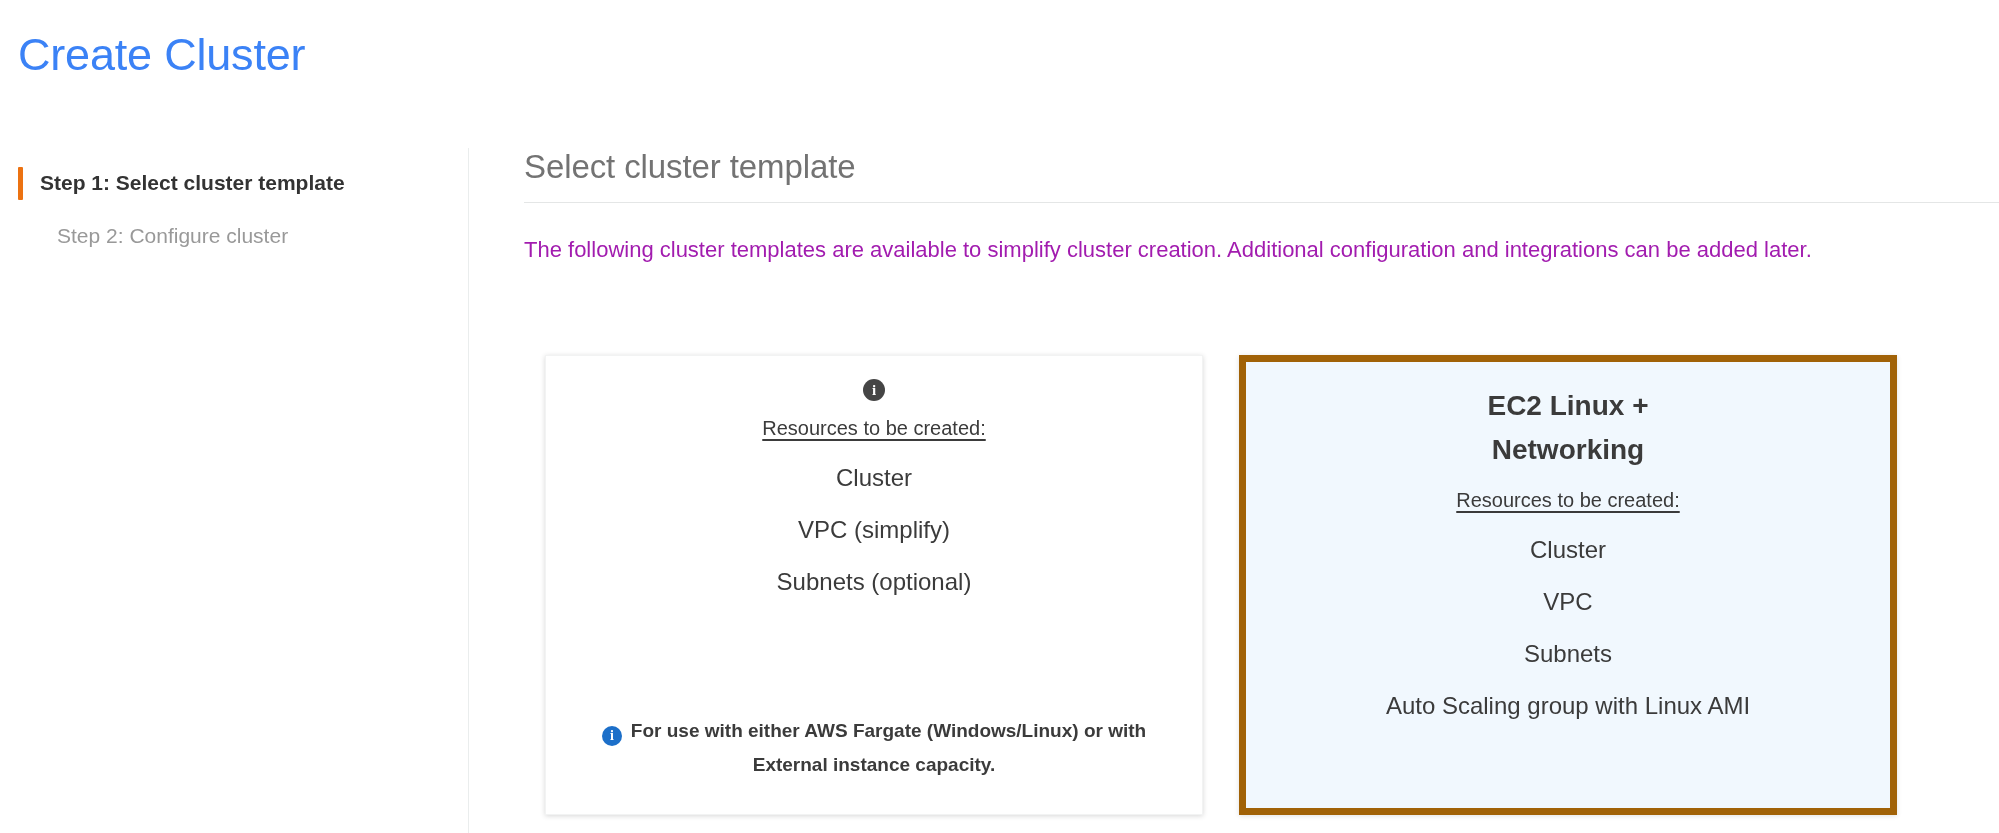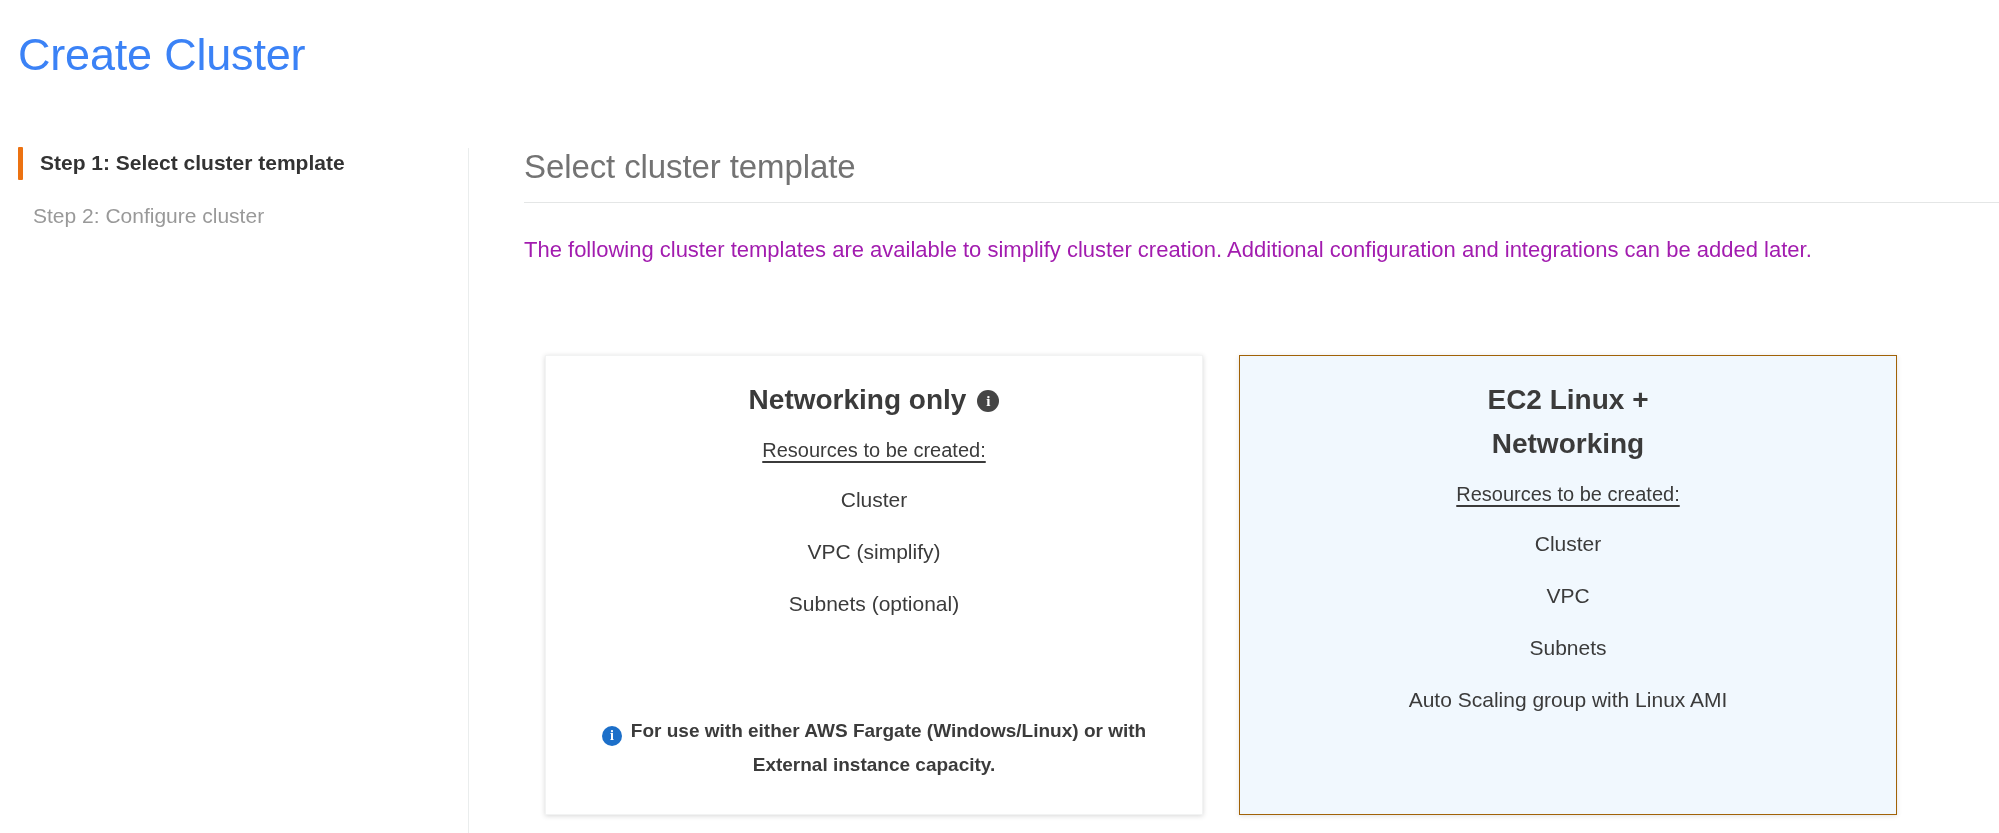--- a/index.html
+++ b/index.html
@@ -40,22 +40,22 @@
     height: 687px;
   }
 
   .step {
     position: relative;
     padding-left: 33px;
     font-size: 21px;
     line-height: 26px;
   }
 
-  .step-1 { margin-top: 4px; padding-left: 40px; }
-  .step-2 { margin-top: 27px; }
+  .step-1 { margin-top: 24px; padding-left: 40px; }
+  .step-2 { margin-top: 27px; margin-left: 24px; }
 
   .step .marker {
     position: absolute;
     left: 18px;
     top: -3px;
     width: 5px;
     height: 33px;
     background: #ec7211;
     border-radius: 1px;
   }
@@ -129,21 +129,21 @@
     box-shadow: 0 1px 5px rgba(0,0,0,0.16);
     padding: 22px 26px 20px 26px;
     display: flex;
     flex-direction: column;
     align-items: center;
     position: relative;
   }
 
   .card.selected {
     background: #f1f8fe;
-    border: 1px solid #a16207;
+    border: 7px solid #a16207;
     box-shadow: 0 1px 5px rgba(0,0,0,0.12);
   }
 
   .card-title {
     font-size: 28px;
     font-weight: bold;
     color: #3b3b3b;
     text-align: center;
     line-height: 44px;
     display: flex;
@@ -178,21 +178,21 @@
     margin-top: 17px;
     font-size: 20px;
     color: #3b3b3b;
     text-decoration: underline;
     text-underline-offset: 4px;
     font-weight: 400;
   }
 
   .resource-item {
     margin-top: 24px;
-    font-size: 21px;
+    font-size: 24px;
     color: #3b3b3b;
     font-weight: 400;
     text-align: center;
     line-height: 28px;
   }
 
   .card-note {
     position: absolute;
     left: 26px;
     right: 26px;
@@ -249,21 +249,20 @@
 
     <div class="section-rule"></div>
 
     <p class="section-desc">The following cluster templates are available to simplify cluster creation. Additional configuration and integrations can be added later.</p>
 
     <div class="cards">
 
       <div class="card">
 
         <div class="card-title">
-          <span class="title-text">Networking only</span>
           <span class="info-dark">i</span>
         </div>
 
         <div class="resources-label">Resources to be created:</div>
 
         <div class="resource-item">Cluster</div>
         <div class="resource-item">VPC (simplify)</div>
         <div class="resource-item">Subnets (optional)</div>
 
         <div class="card-note">

